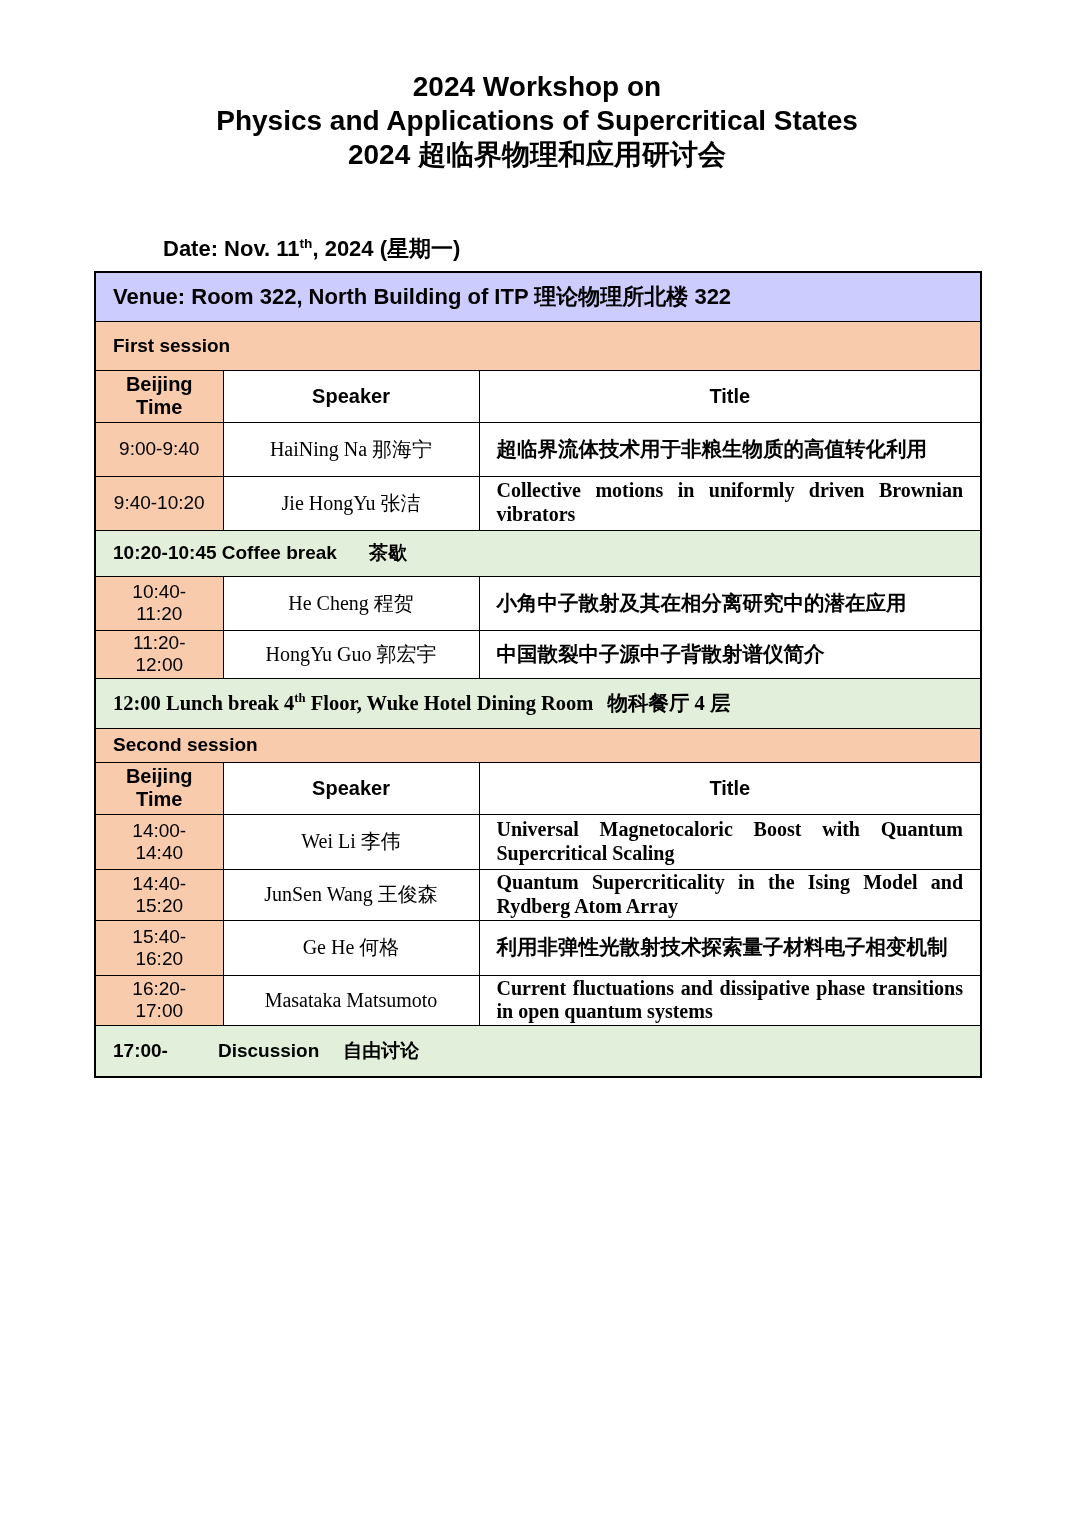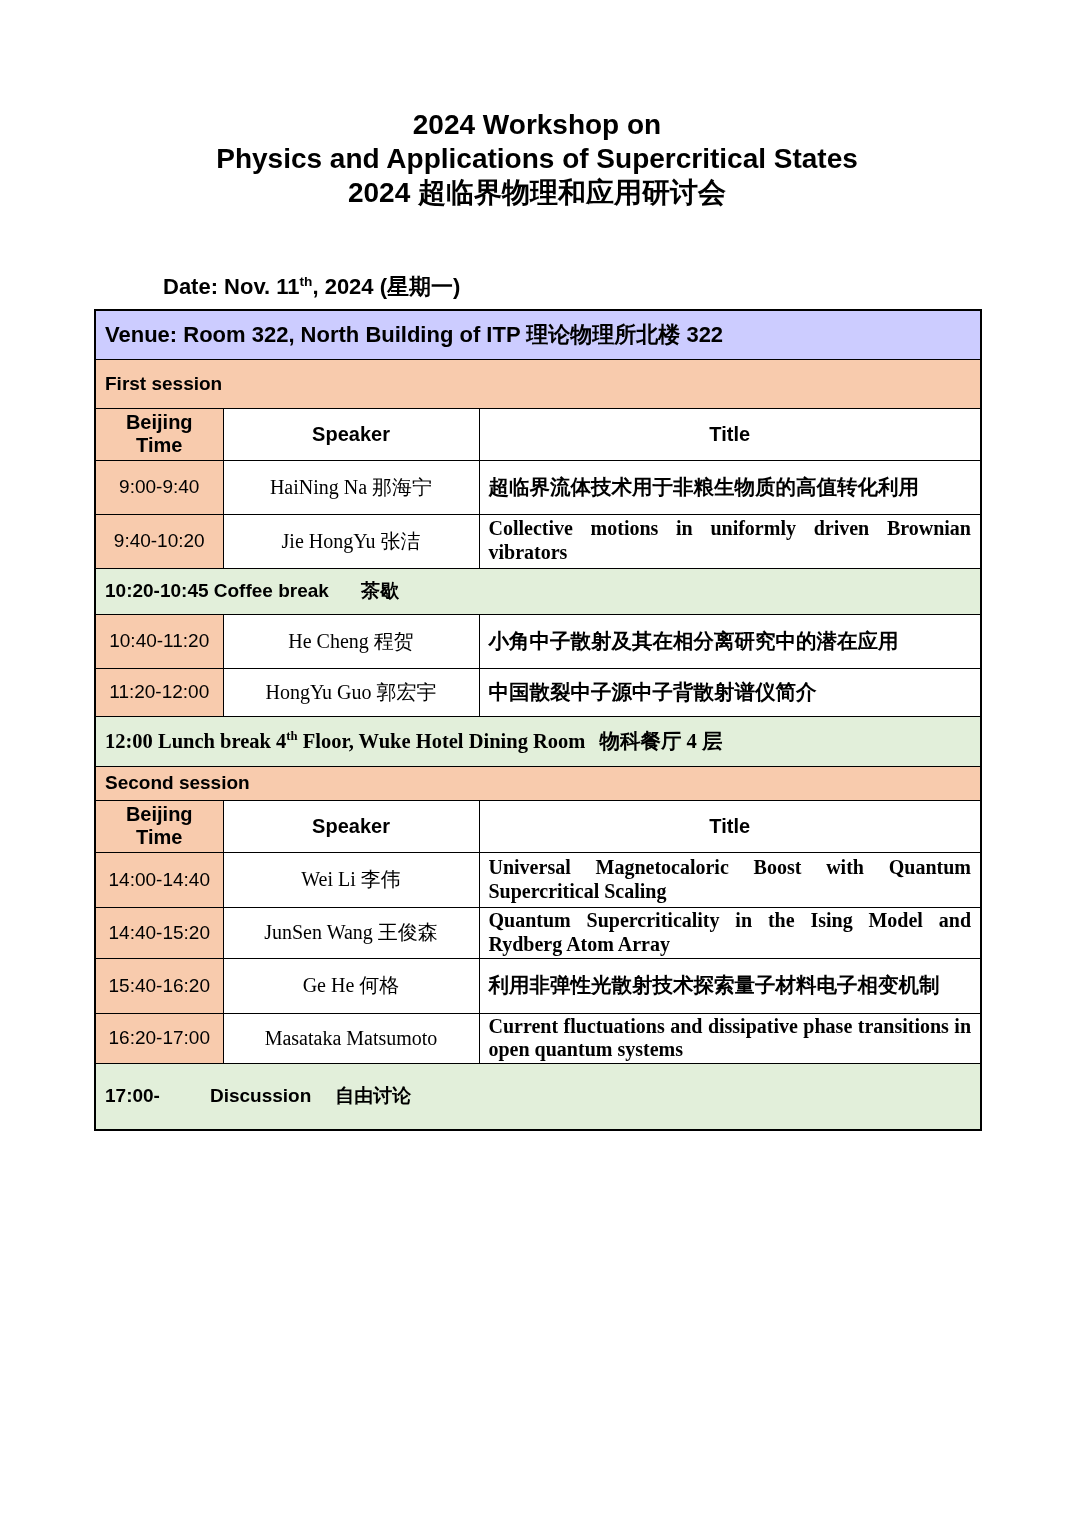--- a/index.html
+++ b/index.html
@@ -8,34 +8,34 @@
     --green:#E2EFDA;
     --border:#000000;
     --ink:#000000;
   }
   html,body{margin:0;padding:0;background:#ffffff;}
   .page{
     width:1074px;height:1520px;background:#ffffff;position:relative;
     font-family:"Liberation Sans",sans-serif;color:var(--ink);overflow:hidden;
   }
   .title-block{
-    padding-top:108px;text-align:center;font-weight:bold;
+    padding-top:70px;text-align:center;font-weight:bold;
     font-size:28px;line-height:34px;
   }
   .title-block .cjk-line{font-size:28px;}
   .date-line{
     margin:62px 0 7px 163px;font-weight:bold;font-size:22px;
   }
   sup{font-size:0.62em;font-weight:inherit;}
   table.schedule{
     border-collapse:collapse;margin-left:94px;width:886px;table-layout:fixed;
     border:2px solid var(--border);
   }
   table.schedule td{
-    border:1px solid var(--border);padding:1px 9px;vertical-align:middle;
+    border:1px solid var(--border);padding:1px 17px;vertical-align:middle;
     overflow:hidden;
   }
   .row-venue td{
     background:var(--venue-bg);font-weight:bold;font-size:22px;padding-left:4px;
   }
   .row-session td{
     background:var(--peach);font-weight:bold;font-size:19px;padding-left:4px;
   }
   .row-headers td{background:#ffffff;font-weight:bold;font-size:20px;text-align:center;}
   .row-headers td.c-time-head{background:var(--peach);}
@@ -162,19 +162,19 @@
       <td class="c-speaker">Ge He 何格</td>
       <td class="c-title cjk">利用非弹性光散射技术探索量子材料电子相变机制</td>
     </tr>
 
     <tr style="height:50px">
       <td class="c-time">16:20-17:00</td>
       <td class="c-speaker">Masataka Matsumoto</td>
       <td class="c-title en">Current fluctuations and dissipative phase transitions in open quantum systems</td>
     </tr>
 
-    <tr class="row-disc" style="height:67px">
+    <tr class="row-disc" style="height:52px">
       <td colspan="3"><span>17:00-</span><span class="disc-label">Discussion</span><span class="disc-cjk">自由讨论</span></td>
     </tr>
 
   </tbody>
     </table>
 </div>
 
 </body></html>

